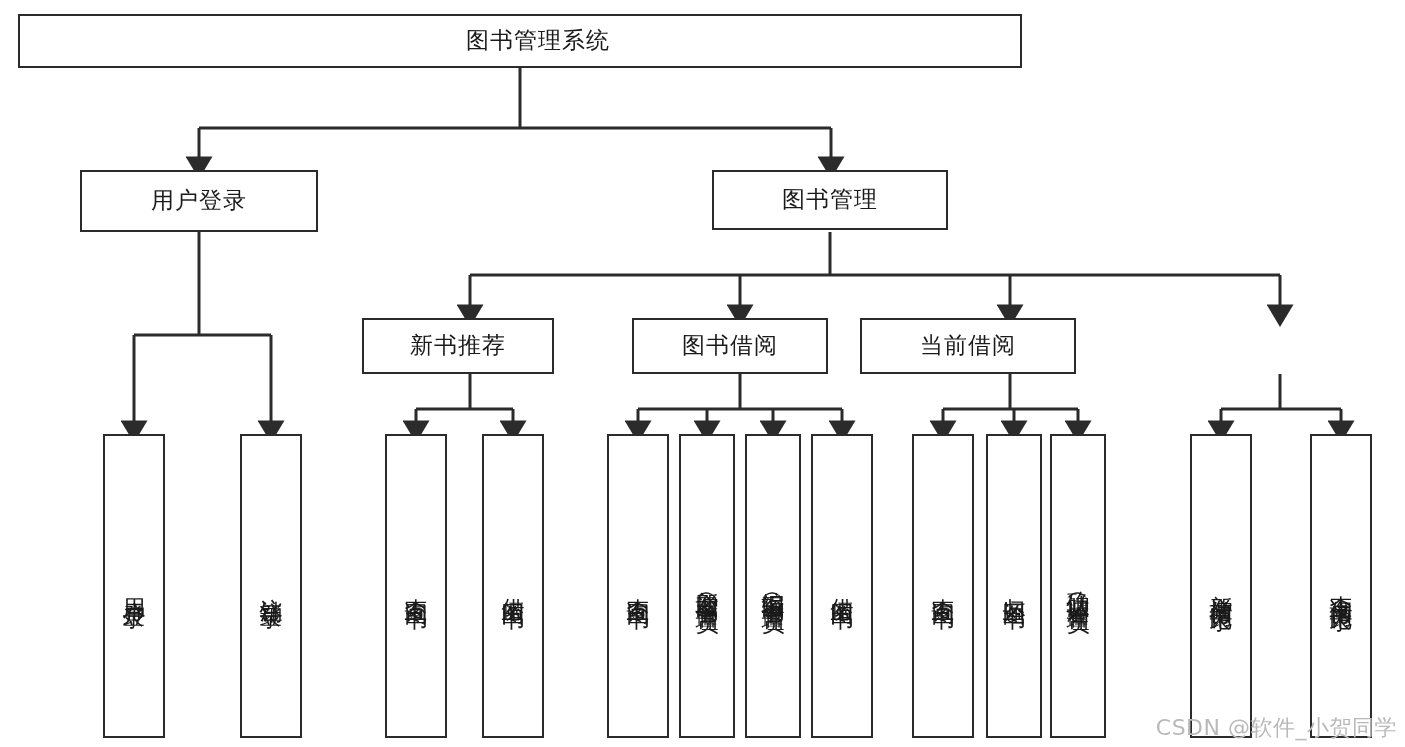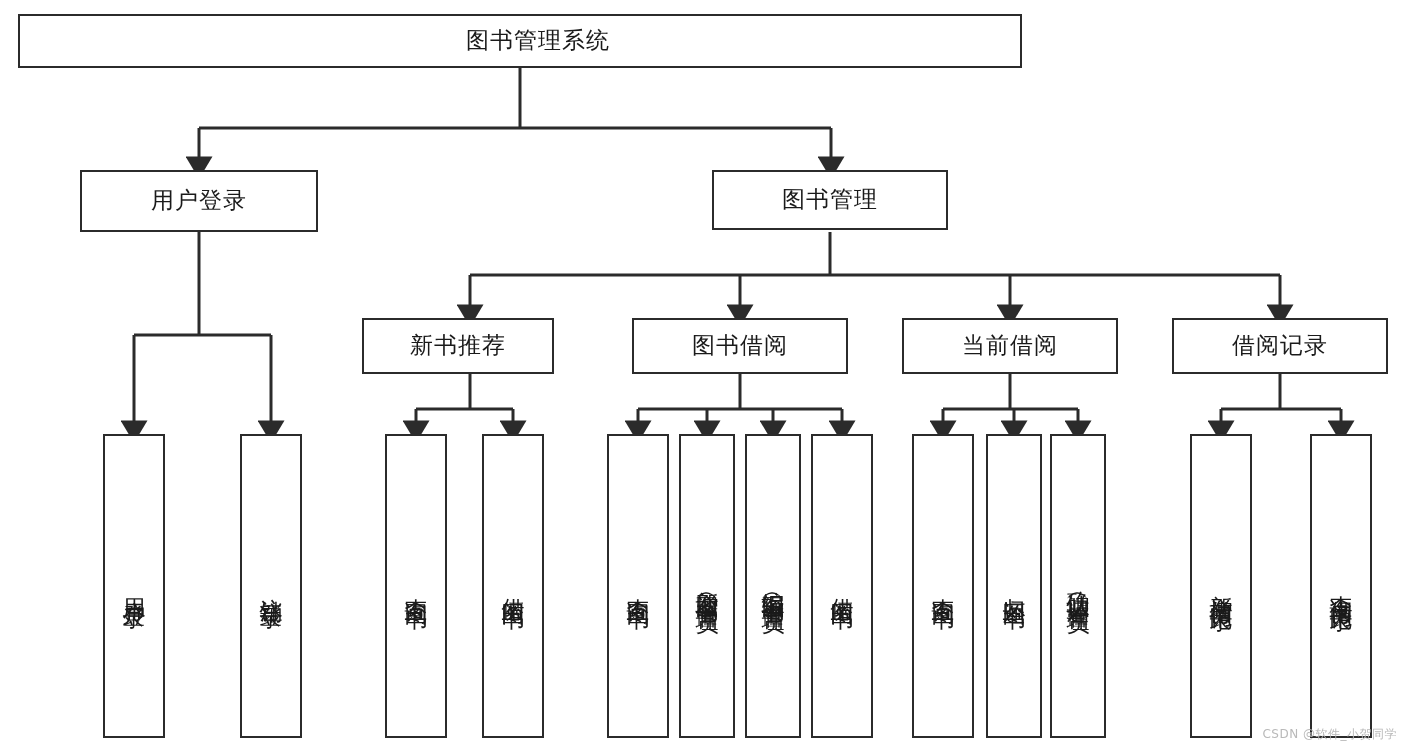--- a/index.html
+++ b/index.html
@@ -51,21 +51,21 @@
   .node.vert .vlabel {
     writing-mode: vertical-rl;
     text-orientation: upright;
     text-align: center;
     white-space: nowrap;
   }
   #watermark {
     position: absolute;
     right: 8px;
     bottom: 4px;
-    font-size: 12px;
+    font-size: 22px;
     color: #b9b9b9;
     letter-spacing: 0.5px;
     white-space: nowrap;
     font-family: "DejaVu Sans", "Liberation Sans", sans-serif;
   }
 </style>
 </head>
 <body>
 
 <div id="canvas">
@@ -128,28 +128,25 @@
   <div class="node horiz" style="left:80px; top:170px; width:238px; height:62px;">
     <span>用户登录</span>
   </div>
   <div class="node horiz" style="left:712px; top:170px; width:236px; height:60px;">
     <span>图书管理</span>
   </div>
 
   <div class="node horiz" style="left:362px; top:318px; width:192px; height:56px;">
     <span>新书推荐</span>
   </div>
-  <div class="node horiz" style="left:632px; top:318px; width:216px; height:56px;">
+  <div class="node horiz" style="left:632px; top:318px; width:196px; height:56px;">
     <span>图书借阅</span>
   </div>
-  <div class="node horiz" style="left:902px; top:318px; width:216px; height:56px;">
+  <div class="node horiz" style="left:860px; top:318px; width:216px; height:56px;">
     <span>当前借阅</span>
-  </div>
-  <div class="node horiz" style="left:1172px; top:318px; width:216px; height:56px;">
-    <span>借阅记录</span>
   </div>
 
   <div class="node vert" style="left:103px; top:434px; width:62px; height:304px;">
     <span class="vlabel">用户登录</span>
   </div>
   <div class="node vert" style="left:240px; top:434px; width:62px; height:304px;">
     <span class="vlabel">注销登录</span>
   </div>
 
   <div class="node vert" style="left:385px; top:434px; width:62px; height:304px;">

